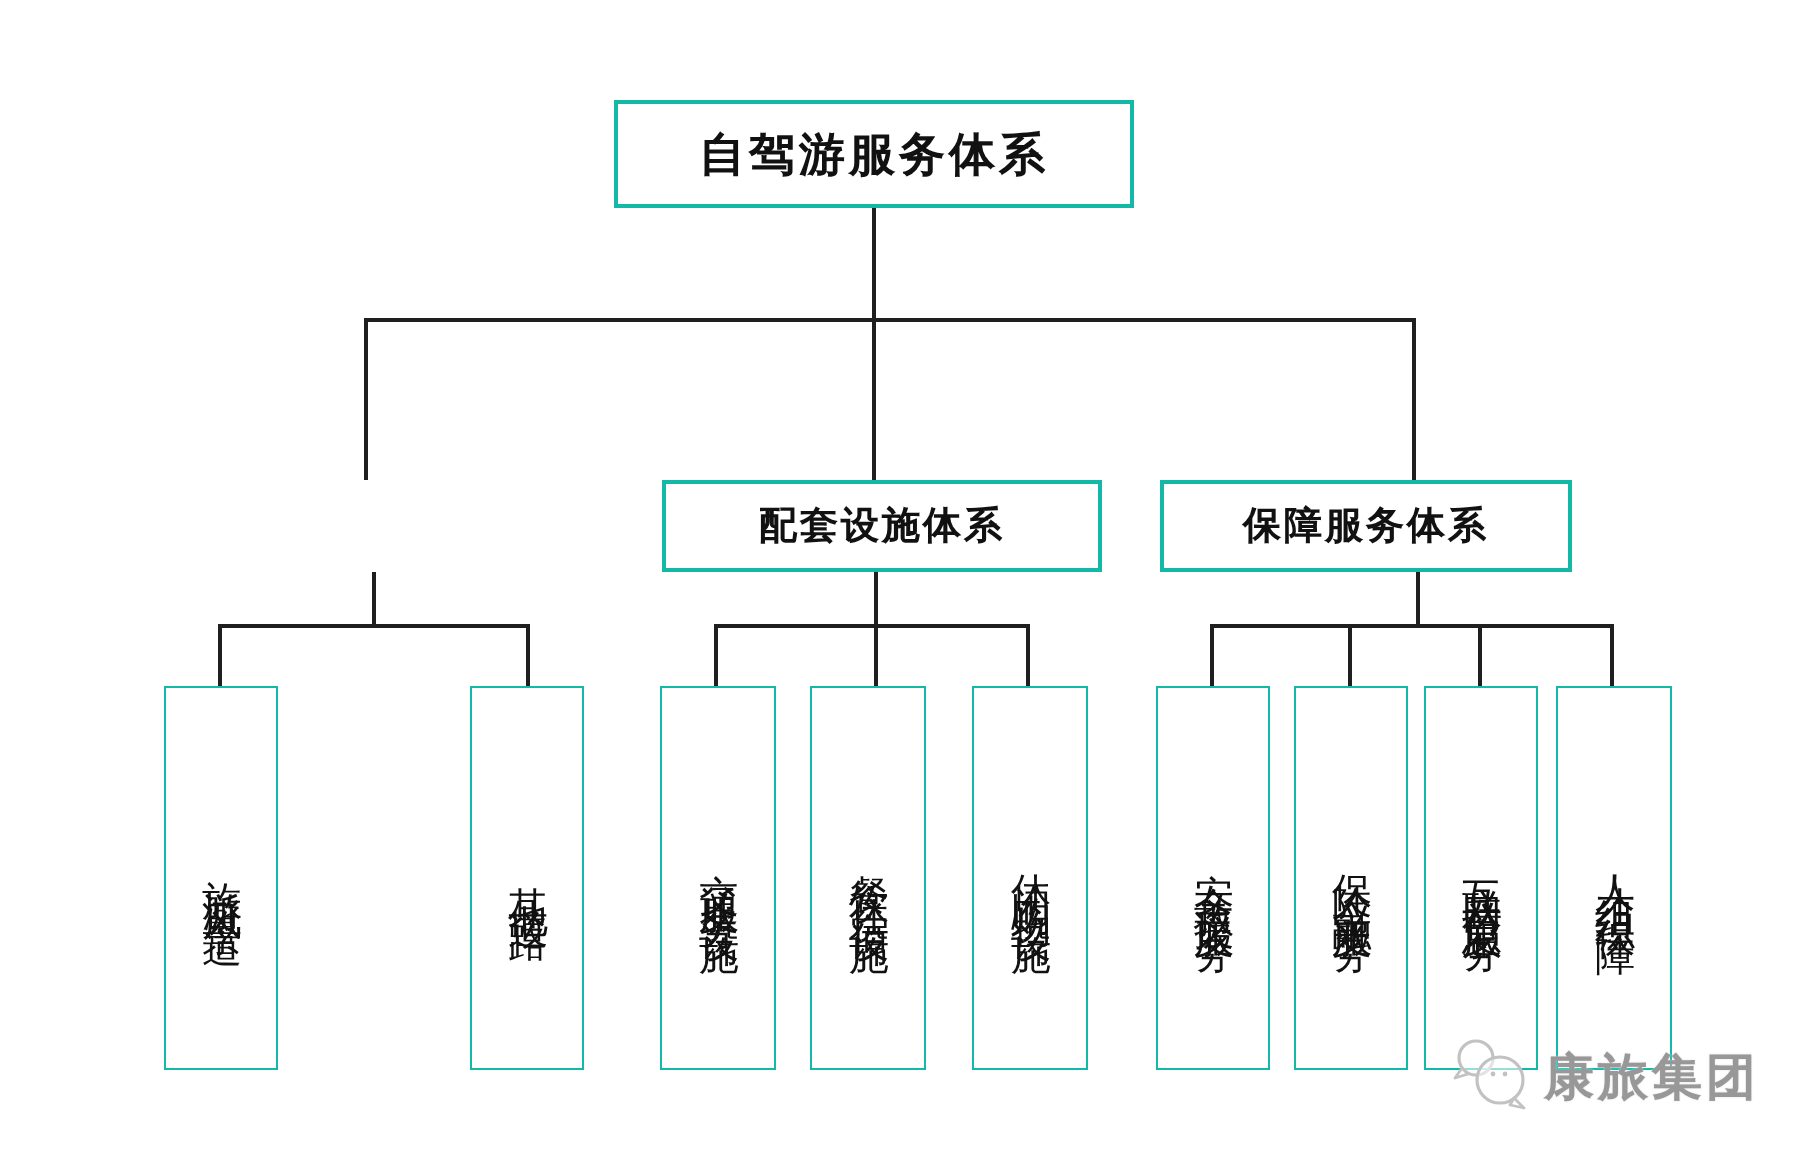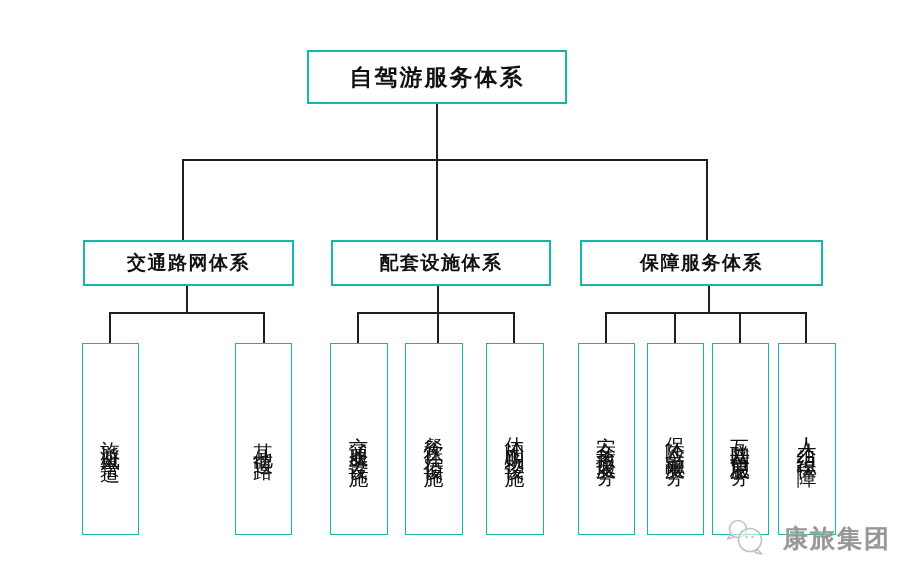--- a/index.html
+++ b/index.html
@@ -47,21 +47,21 @@
   }
   .line {
     position: absolute;
     background: #1f1f1f;
   }
   .watermark {
     position: absolute;
     left: 724px; top: 516px;
     display: flex;
     align-items: center;
-    gap: 15px;
+    gap: 4px;
   }
   .watermark-text {
     font-size: 25px;
     font-weight: bold;
     color: #989898;
     letter-spacing: 2px;
     text-shadow: 0 0 1px #d9d9d9;
   }
 </style>
 </head>
@@ -88,27 +88,24 @@
   <div class="line" style="left:605px; top:312px; width:202px; height:2px;"></div>
   <div class="line" style="left:605px; top:312px; width:2px; height:31px;"></div>
   <div class="line" style="left:674px; top:312px; width:2px; height:31px;"></div>
   <div class="line" style="left:739px; top:312px; width:2px; height:31px;"></div>
   <div class="line" style="left:805px; top:312px; width:2px; height:31px;"></div>
 
   <div class="box root-box">
     <span>自驾游服务体系</span>
   </div>
 
-  <div class="box branch-box" style="left:83px; width:211px;">
-    <span>交通路网体系</span>
-  </div>
   <div class="box branch-box" style="left:331px; width:220px;">
     <span>配套设施体系</span>
   </div>
-  <div class="box branch-box" style="left:580px; width:243px;">
+  <div class="box branch-box" style="left:580px; width:206px;">
     <span>保障服务体系</span>
   </div>
 
   <div class="box leaf-box" style="left:82px; width:57px;">
     <span class="vtext">旅游风景道</span>
   </div>
   <div class="box leaf-box" style="left:235px; width:57px;">
     <span class="vtext">其他道路</span>
   </div>
 

